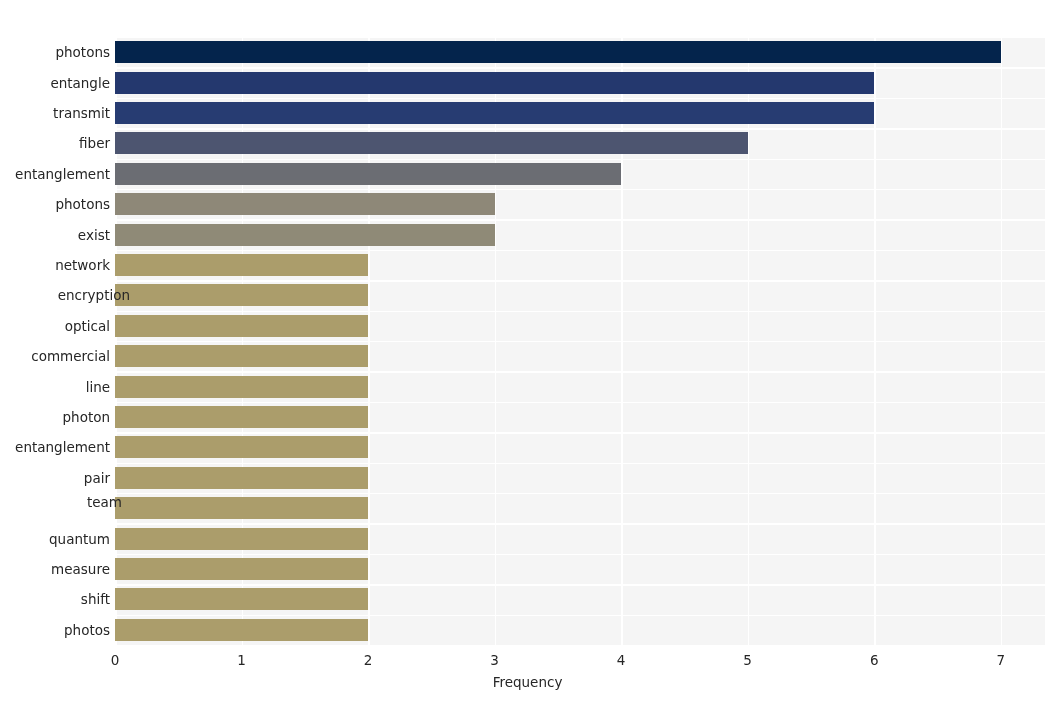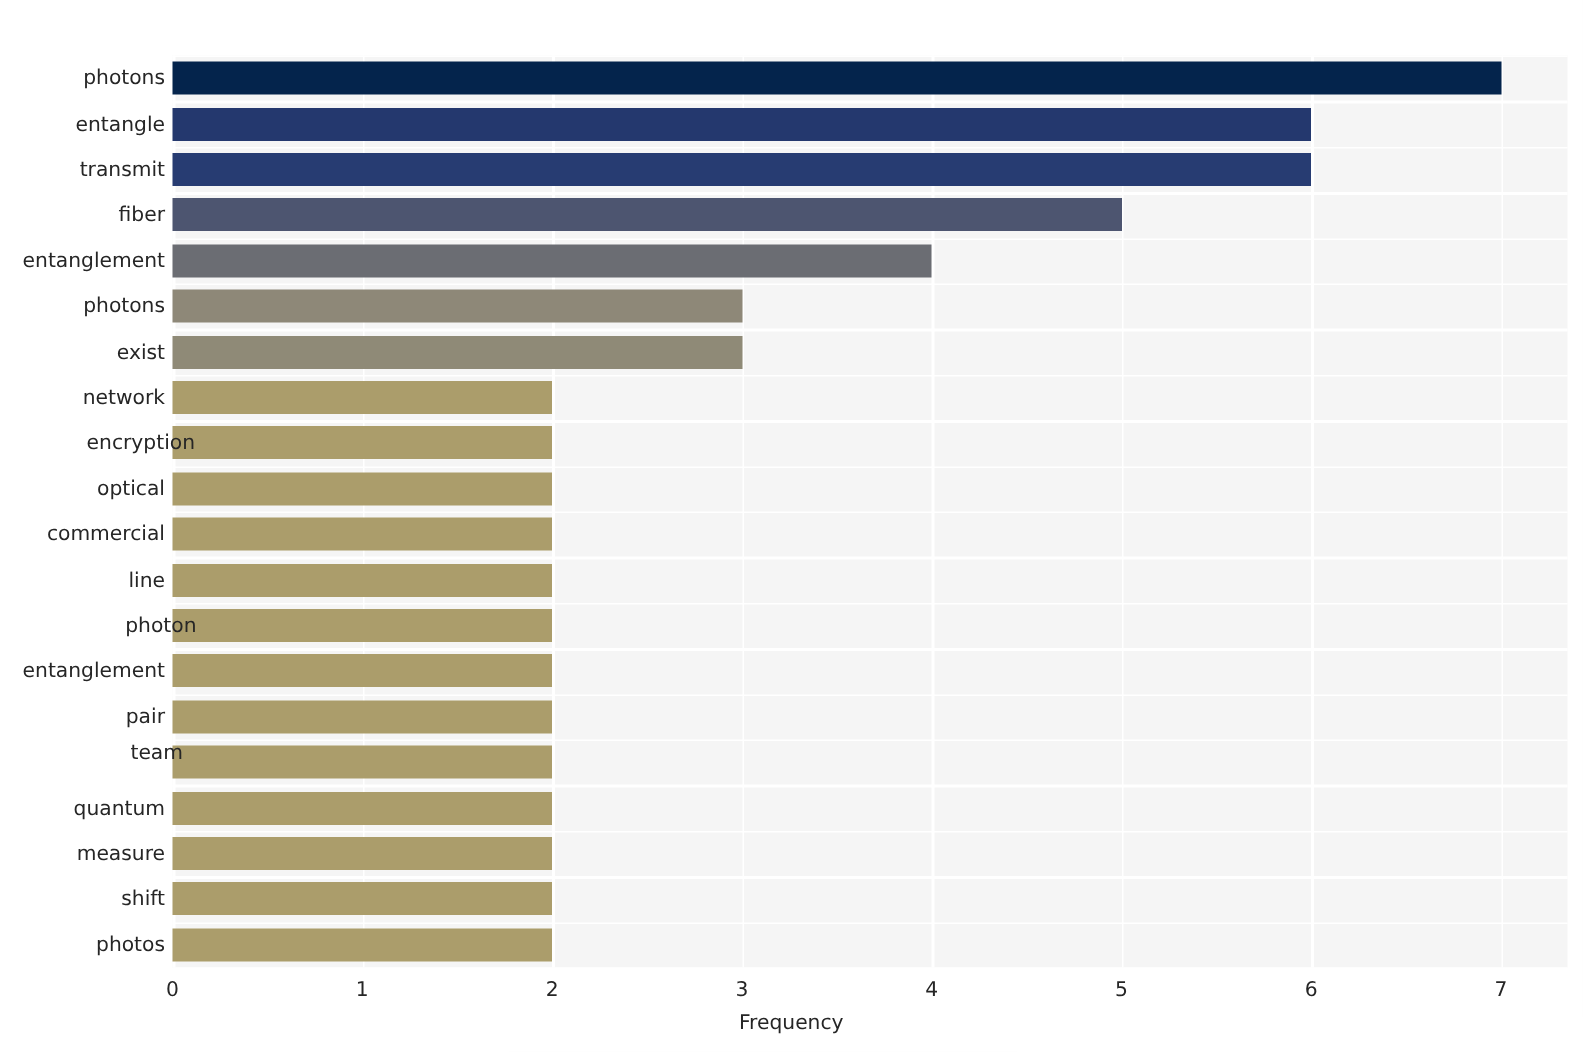--- a/index.html
+++ b/index.html
@@ -175,21 +175,21 @@
       <div class="ytick-label" style="top: 76px;">transmit</div>
       <div class="ytick-label" style="top: 106.4px;">fiber</div>
       <div class="ytick-label" style="top: 136.8px;">entanglement</div>
       <div class="ytick-label" style="top: 167.2px;">photons</div>
       <div class="ytick-label" style="top: 197.6px;">exist</div>
       <div class="ytick-label" style="top: 228px;">network</div>
       <div class="ytick-label" style="top: 258.4px; padding-left: 20px;">encryption</div>
       <div class="ytick-label" style="top: 288.8px; text-align: right;">optical</div>
       <div class="ytick-label" style="top: 319.2px;">commercial</div>
       <div class="ytick-label" style="top: 349.6px;">line</div>
-      <div class="ytick-label" style="top: 380px; padding-left: 21px;">photon</div>
+      <div class="ytick-label" style="top: 380px;">photon</div>
       <div class="ytick-label" style="top: 410.4px;">entanglement</div>
       <div class="ytick-label" style="top: 440.8px;">pair</div>
       <div class="ytick-label" style="top: 465px; padding-left: 12px;">team</div>
       <div class="ytick-label" style="top: 501.6px;">quantum</div>
       <div class="ytick-label" style="top: 532px;">measure</div>
       <div class="ytick-label" style="top: 562.4px;">shift</div>
       <div class="ytick-label" style="top: 592.8px;">photos</div>
     </div>
   <div id="xtick-layer">
       <div class="xtick-label" style="left: 115px;">0</div>

